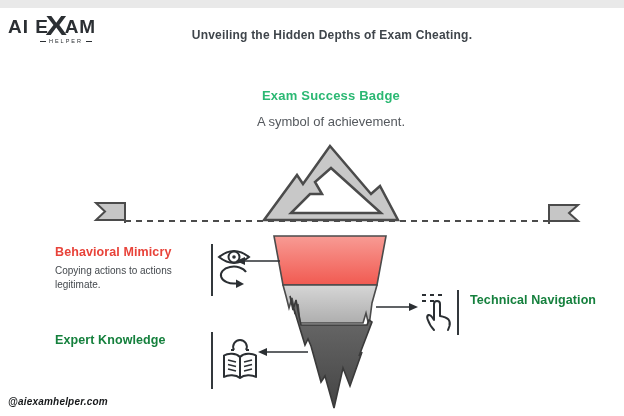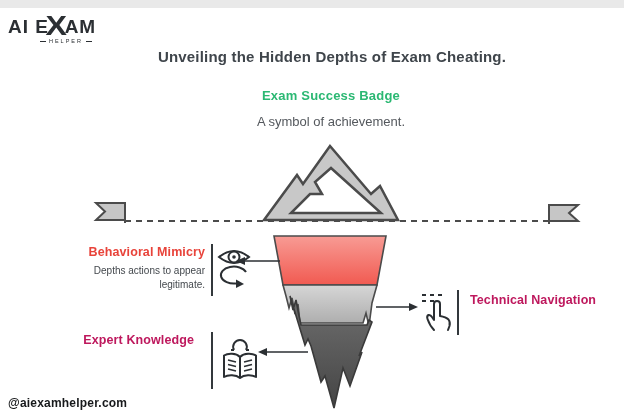--- a/index.html
+++ b/index.html
@@ -7,38 +7,38 @@
   .canvas{position:relative;width:624px;height:416px;background:#ffffff;overflow:hidden;margin:8px auto;}
 
   
   .logo{position:absolute;left:8px;top:7px;color:#2b2f33;}
   .logo-main{display:flex;align-items:center;font-weight:700;font-size:19px;letter-spacing:1px;line-height:1;}
   .logo-x{font-size:28px;font-weight:800;margin:0 -2px;line-height:0.8;transform:scaleX(1.15);}
   .logo-sub{font-size:5.5px;letter-spacing:2px;margin-top:1px;margin-left:32px;width:52px;text-align:center;color:#2b2f33;display:flex;align-items:center;gap:3px;justify-content:center;}
   .logo-sub:before,.logo-sub:after{content:"";display:block;width:7px;height:1px;background:#2b2f33;}
 
   
-  .title{position:absolute;left:40px;right:0;top:40px;text-align:center;font-size:15px;font-weight:700;color:#3f454b;letter-spacing:0.2px;}
+  .title{position:absolute;left:40px;right:0;top:20px;text-align:center;font-size:12px;font-weight:700;color:#3f454b;letter-spacing:0.2px;}
 
   
   .badge-block{position:absolute;left:131px;width:400px;top:80px;text-align:center;}
   .badge-heading{font-size:13px;font-weight:700;color:#2bb873;letter-spacing:0.2px;}
   .badge-caption{margin-top:11px;font-size:13px;color:#54585d;}
 
   
   .sec{position:absolute;width:150px;}
   .sec .h{font-size:12.5px;font-weight:700;letter-spacing:0.1px;}
   .sec .c{margin-top:5px;font-size:10px;color:#43484d;line-height:1.4;}
-  .sec.right-align{text-align:right;}
+  .sec.right-align{}
   .h.red{color:#e8433a;}
-  .h.gray{color:#be185d;}
+  .h.gray{color:#15803d;}
   .divider{position:absolute;width:2px;background:#33383c;}
 
   svg{position:absolute;display:block;}
-  .footer{position:absolute;left:8px;top:388px;font-size:12px;font-weight:700;color:#17191b;letter-spacing:0.2px;}
+  .footer{position:absolute;left:8px;top:388px;font-size:10px;font-weight:700;color:#17191b;letter-spacing:0.2px;font-style:italic;}
 </style>
 </head>
 <body>
 
 <div class="canvas">
 
   <div class="logo">
     <div class="logo-main">
       <span>AI E</span>
         <span class="logo-x">X</span>
@@ -99,21 +99,21 @@
     <line x1="0" y1="6" x2="33" y2="6" stroke="#2b2f33" stroke-width="1.6"></line>
     <polygon points="33,2 42,6 33,10" fill="#2b2f33"></polygon>
   </svg>
   <svg style="left:258px;top:338px;" width="50" height="12" viewBox="0 0 50 12">
     <line x1="50" y1="6" x2="9" y2="6" stroke="#2b2f33" stroke-width="1.6"></line>
     <polygon points="9,2 0,6 9,10" fill="#2b2f33"></polygon>
   </svg>
 
   <div class="sec right-align" style="left:55px;top:237px;">
     <div class="h red">Behavioral Mimicry</div>
-    <div class="c">Depths actions to appear legitimate.</div>
+    <div class="c">Copying actions to actions legitimate.</div>
   </div>
   <div class="divider" style="left:211px;top:236px;height:52px;"></div>
   <svg style="left:216px;top:237px;" width="36" height="46" viewBox="0 0 36 46">
     <path d="M3,12 Q18,0 33,12 Q18,24 3,12 Z" fill="none" stroke="#2b2f33" stroke-width="2"></path>
     <circle cx="18" cy="12" r="5.5" fill="none" stroke="#2b2f33" stroke-width="2"></circle>
     <circle cx="18" cy="12" r="1.8" fill="#2b2f33"></circle>
     <path d="M30,27 A13,8.5 0 1 0 20,38.5" fill="none" stroke="#2b2f33" stroke-width="2"></path>
     <polygon points="20,34.5 28,39 20,43" fill="#2b2f33"></polygon>
   </svg>
 
@@ -125,21 +125,21 @@
       <line x1="10" y1="13" x2="14" y2="13"></line>
         <line x1="18" y1="13" x2="22" y2="13"></line>
     </g>
     <path d="M22,42 Q18,38 15.5,31 Q14.5,28 16.5,27 Q18.5,26.5 20,29 L22,32 L22,16 Q22,13 25,13 Q28,13 28,16 L28,28 Q34,29 36.5,31.5 Q38.5,34 37.5,38 L36,42" fill="none" stroke="#2b2f33" stroke-width="2" stroke-linecap="round" stroke-linejoin="round"></path>
   </svg>
   <div class="divider" style="left:457px;top:282px;height:45px;"></div>
   <div class="sec" style="left:470px;top:285px;">
     <div class="h gray">Technical Navigation</div>
   </div>
 
-  <div class="sec right-align" style="left:44px;top:325px;">
+  <div class="sec right-align" style="left:55px;top:325px;">
     <div class="h gray">Expert Knowledge</div>
   </div>
   <div class="divider" style="left:211px;top:324px;height:57px;"></div>
   <svg style="left:220px;top:325px;" width="40" height="50" viewBox="0 0 40 50">
     <path d="M14,17 A6.8,6.8 0 1 1 26,17" fill="none" stroke="#2b2f33" stroke-width="2"></path>
     <line x1="11" y1="17" x2="14" y2="17" stroke="#2b2f33" stroke-width="2"></line>
     <line x1="26" y1="17" x2="29" y2="17" stroke="#2b2f33" stroke-width="2"></line>
     <path d="M20,24 C16,20 8,20 4,22.5 L4,44 C8,41.5 16,41.5 20,45 C24,41.5 32,41.5 36,44 L36,22.5 C32,20 24,20 20,24 Z" fill="#ffffff" stroke="#2b2f33" stroke-width="2" stroke-linejoin="round"></path>
     <line x1="20" y1="24" x2="20" y2="44.5" stroke="#2b2f33" stroke-width="2"></line>
     <g stroke="#2b2f33" stroke-width="1.5">

